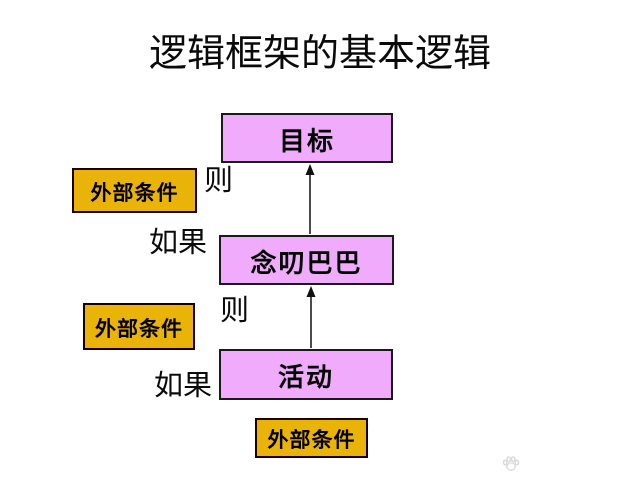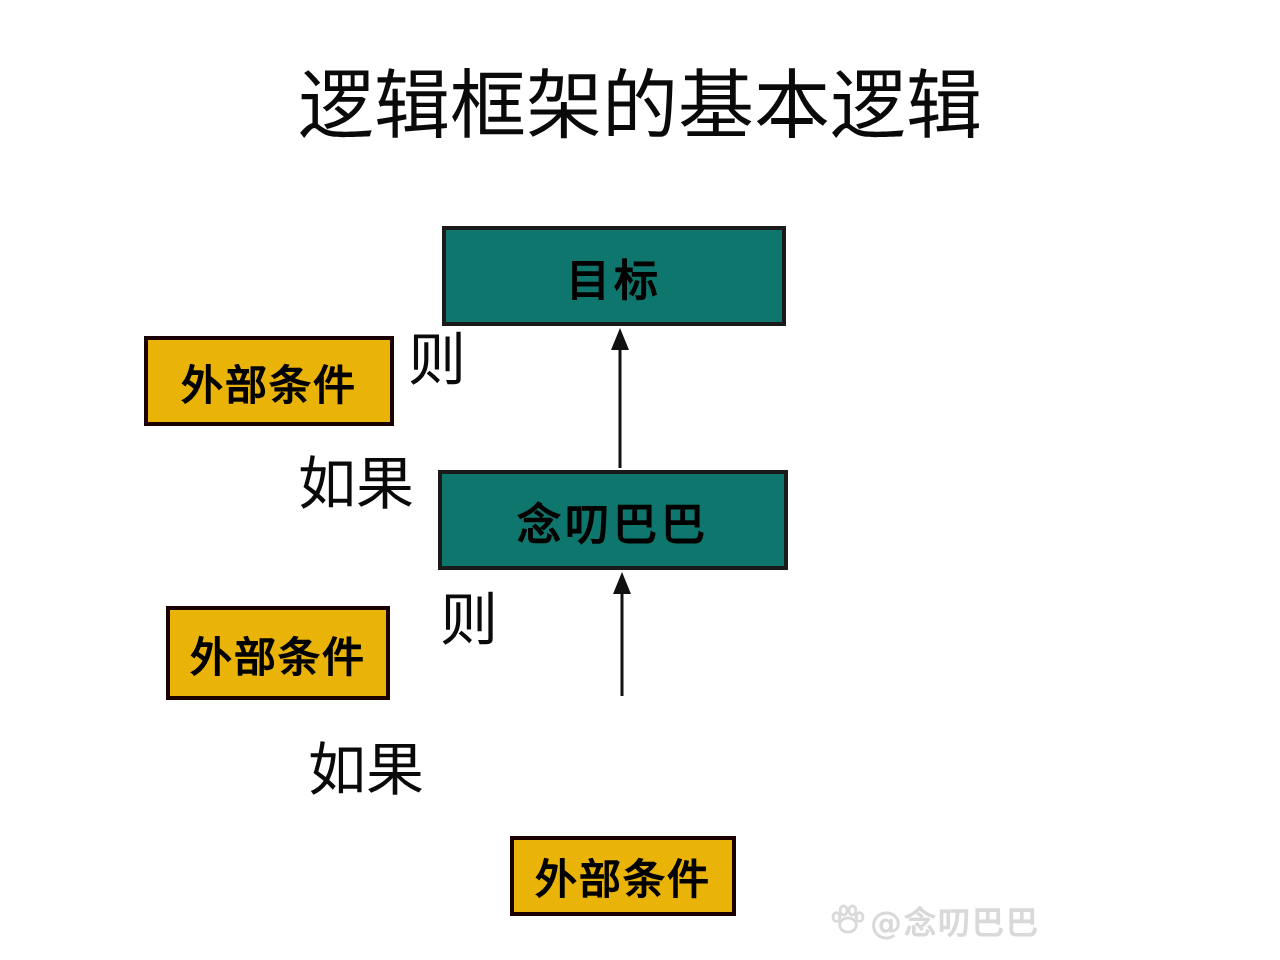--- a/index.html
+++ b/index.html
@@ -23,26 +23,26 @@
     width: 640px;
     text-align: center;
     font-size: 38px;
     font-weight: 400;
     letter-spacing: 0px;
     color: #0a0a0a;
   }
   .level-box {
     position: absolute;
     box-sizing: border-box;
-    background: #0f766e;
+    background: #f0abfc;
     border: 2px solid #1a1a1a;
     display: flex;
     align-items: center;
     justify-content: center;
-    font-size: 22px;
+    font-size: 26px;
     font-weight: 700;
     letter-spacing: 2px;
   }
   #box-goal     { left: 221px; top: 113px; width: 172px; height: 50px; }
   #box-output   { left: 219px; top: 235px; width: 175px; height: 50px; }
   #box-activity { left: 219px; top: 349px; width: 174px; height: 51px; }
 
   .condition-box {
     position: absolute;
     box-sizing: border-box;
@@ -111,20 +111,21 @@
     <g>
       <line x1="311" y1="348" x2="311" y2="292" stroke="#111111" stroke-width="1.5"></line>
       <polygon points="311,286 306.5,297 315.5,297" fill="#111111"></polygon>
     </g>
   </svg>
 
   <div id="box-goal" class="level-box">目标</div>
 
   <div id="box-output" class="level-box">念叨巴巴</div>
 
+  <div id="box-activity" class="level-box">活动</div>
 
   <div id="condition-1" class="condition-box">外部条件</div>
 
   <div id="condition-2" class="condition-box">外部条件</div>
 
   <div id="condition-3" class="condition-box">外部条件</div>
 
   <div id="then-1" class="logic-label">则</div>
 
   <div id="if-1" class="logic-label">如果</div>
@@ -136,16 +137,15 @@
   <div class="watermark">
     <span>
       <svg width="18" height="16" viewBox="0 0 18 16" fill="none" stroke="#d9d9d9" stroke-width="1.4">
         <ellipse cx="9" cy="10.5" rx="4.2" ry="3.6"></ellipse>
         <ellipse cx="3.2" cy="6.5" rx="1.7" ry="2.2"></ellipse>
         <ellipse cx="6.8" cy="3.2" rx="1.7" ry="2.3"></ellipse>
         <ellipse cx="11.2" cy="3.2" rx="1.7" ry="2.3"></ellipse>
         <ellipse cx="14.8" cy="6.5" rx="1.7" ry="2.2"></ellipse>
       </svg>
     </span>
-    <span>@念叨巴巴</span>
   </div>
 
 </div>
 
 </body></html>

